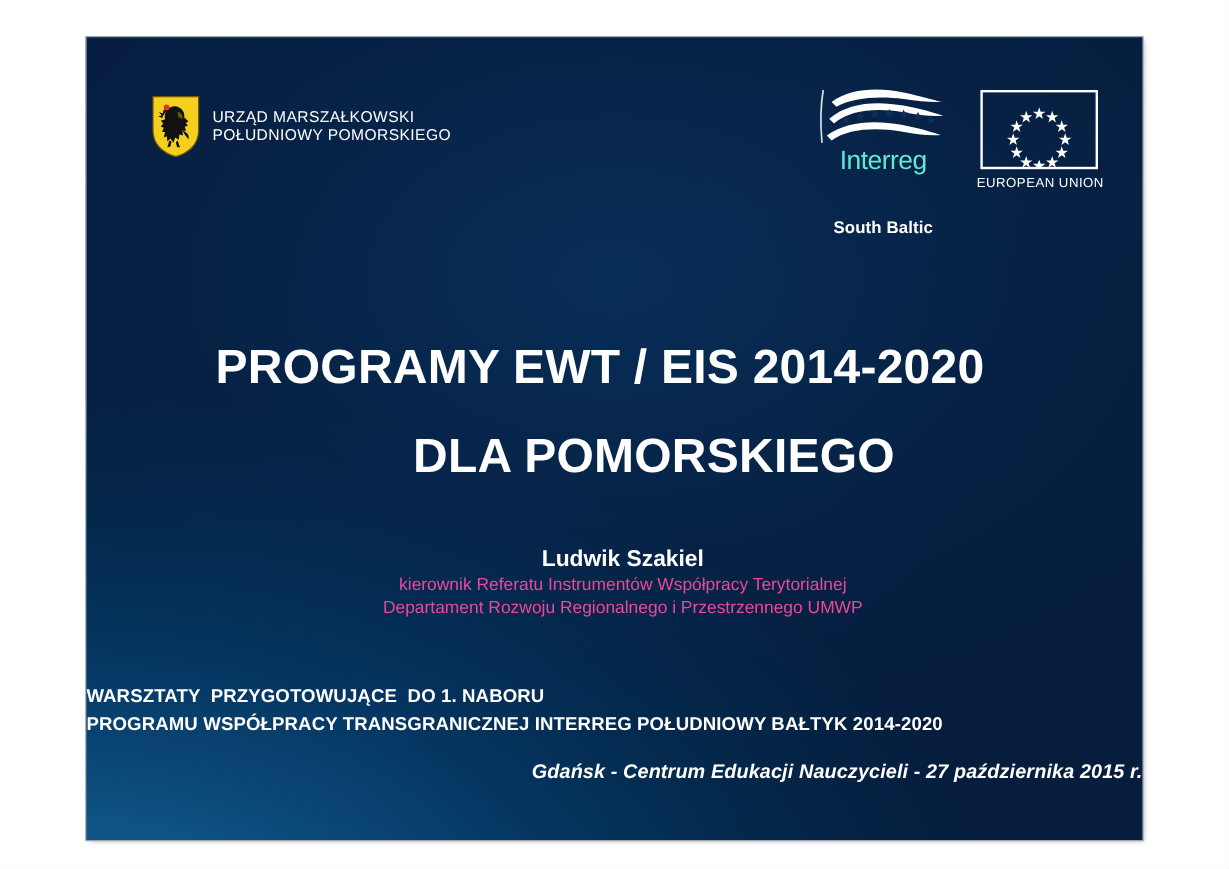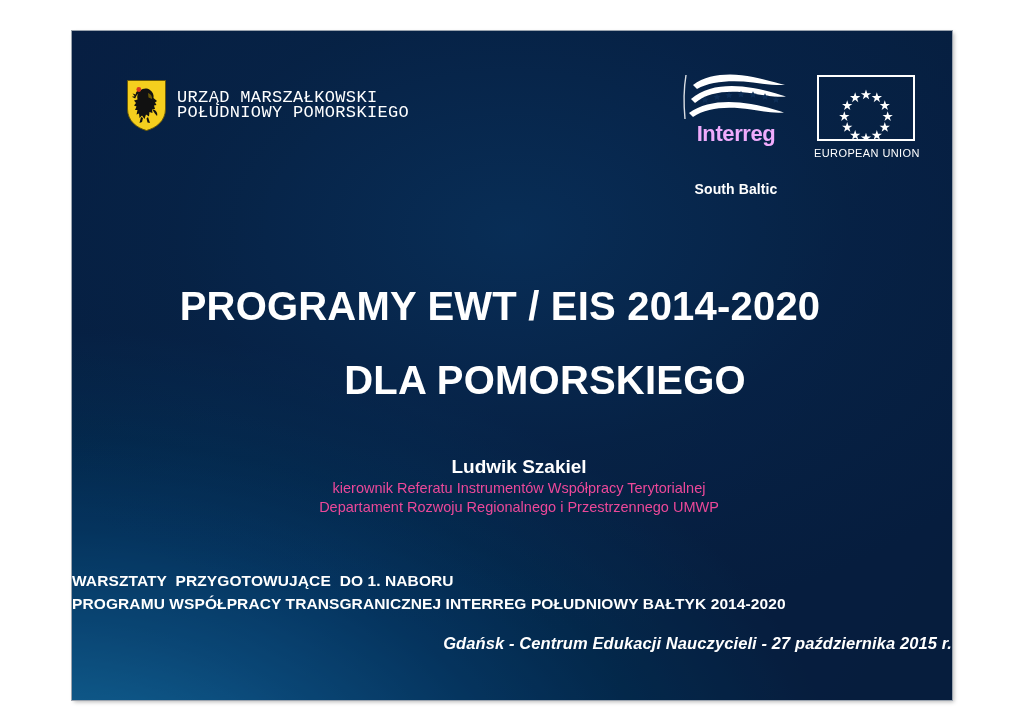--- a/index.html
+++ b/index.html
@@ -73,40 +73,40 @@
     position: absolute;
     left: 54px;
     top: 48px;
     display: flex;
     align-items: center;
     gap: 10px;
   }
   #umwp-crest { width: 41px; height: 53px; display: block; }
   #umwp-wordmark {
     color: #ffffff;
-    font-family: Liberation Mono, monospace;
-    font-size: 17px;
+    font-family: Liberation Sans, sans-serif;
+    font-size: 13px;
     line-height: 14.5px;
     letter-spacing: 0.35px;
     white-space: nowrap;
   }
   #umwp-wordmark span { display: block; }
 
   #interreg-logo {
     position: absolute;
     left: 604px;
     top: 40px;
     width: 120px;
     text-align: center;
   }
   #interreg-flag { display: block; margin: 0 auto; }
   #interreg-name {
-    color: #f0abfc;
+    color: #5eead4;
     font-size: 22px;
-    font-weight: bold;
+    font-weight: normal;
     letter-spacing: -0.4px;
     line-height: 23px;
     margin-top: 1px;
   }
   #interreg-sub {
     color: #ffffff;
     font-size: 14px;
     font-weight: bold;
     letter-spacing: 0.1px;
     line-height: 16px;

